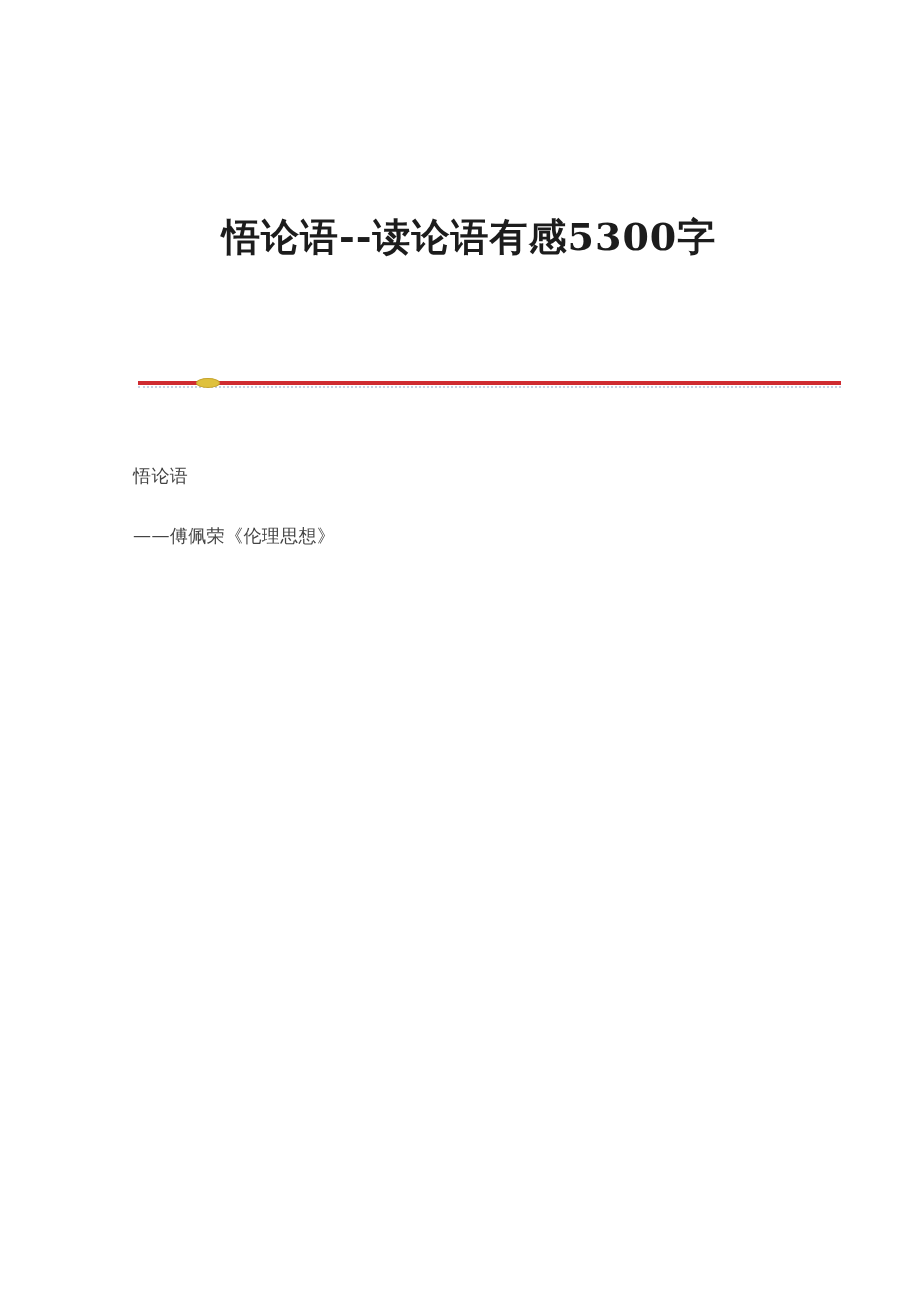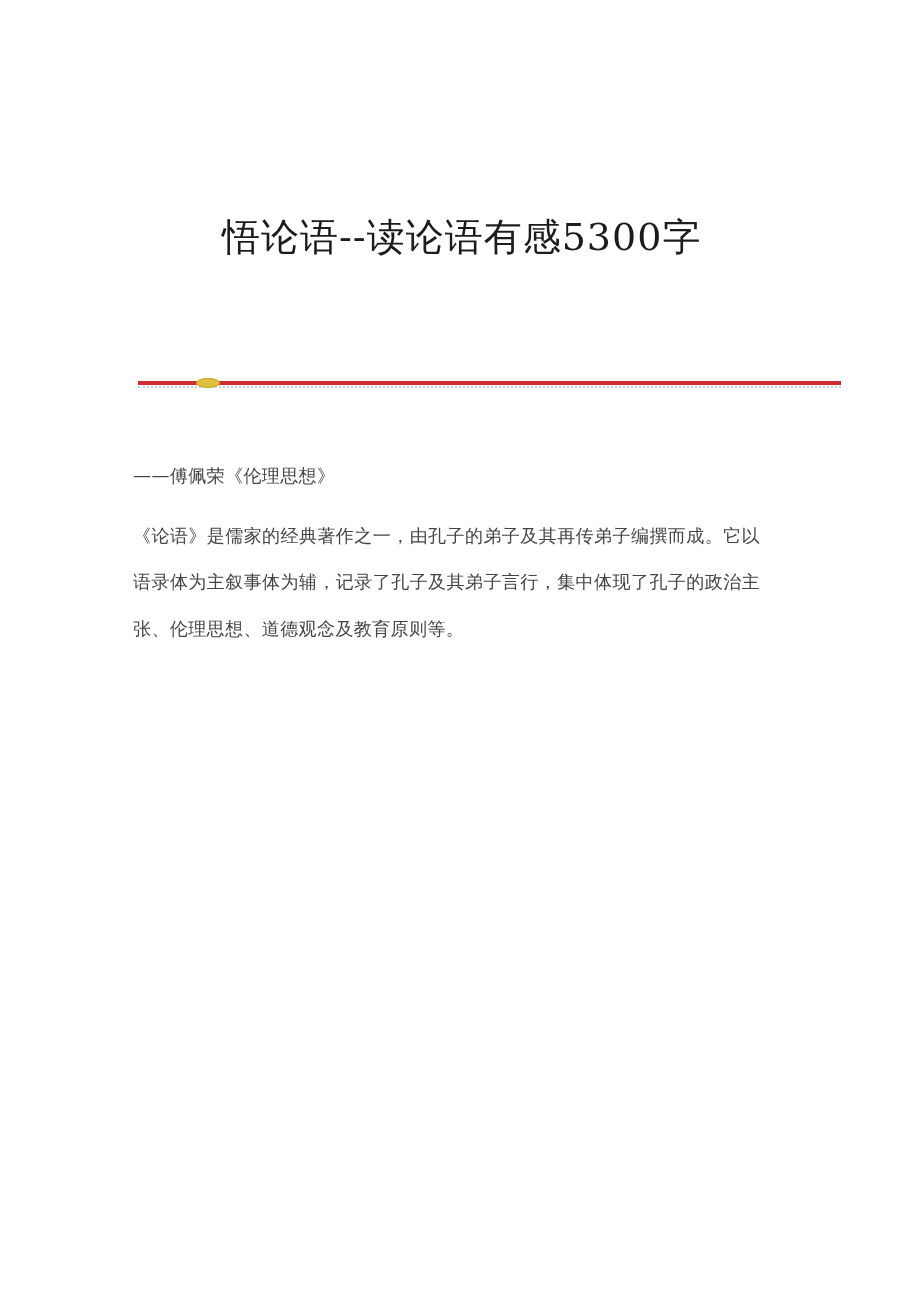--- a/index.html
+++ b/index.html
@@ -12,21 +12,21 @@
     width: 920px;
     height: 1302px;
     background: #ffffff;
     overflow: hidden;
     font-family: "DejaVu Serif", "Liberation Serif", serif;
   }
   .doc-title {
     margin: 215px 0 0 222px;
     font-size: 38px;
     line-height: 44px;
-    font-weight: normal;
+    font-weight: bold;
     color: #1c1c1c;
     letter-spacing: 1px;
     white-space: nowrap;
   }
   .divider {
     position: relative;
     margin: 122px 0 0 138px;
     width: 703px;
     height: 9px;
   }
@@ -73,17 +73,17 @@
 
   <h1 class="doc-title">悟论语--读论语有感5300字</h1>
 
   <div class="divider">
     <div class="divider-bar"></div>
     <div class="divider-shadow"></div>
     <div class="divider-ornament"></div>
   </div>
 
   <div class="content">
+    <p>悟论语</p>
     <p>——傅佩荣《伦理思想》</p>
-    <p>《论语》是儒家的经典著作之一，由孔子的弟子及其再传弟子编撰而成。它以语录体为主叙事体为辅，记录了孔子及其弟子言行，集中体现了孔子的政治主张、伦理思想、道德观念及教育原则等。</p>
   </div>
 
 </div>
 
 </body></html>

